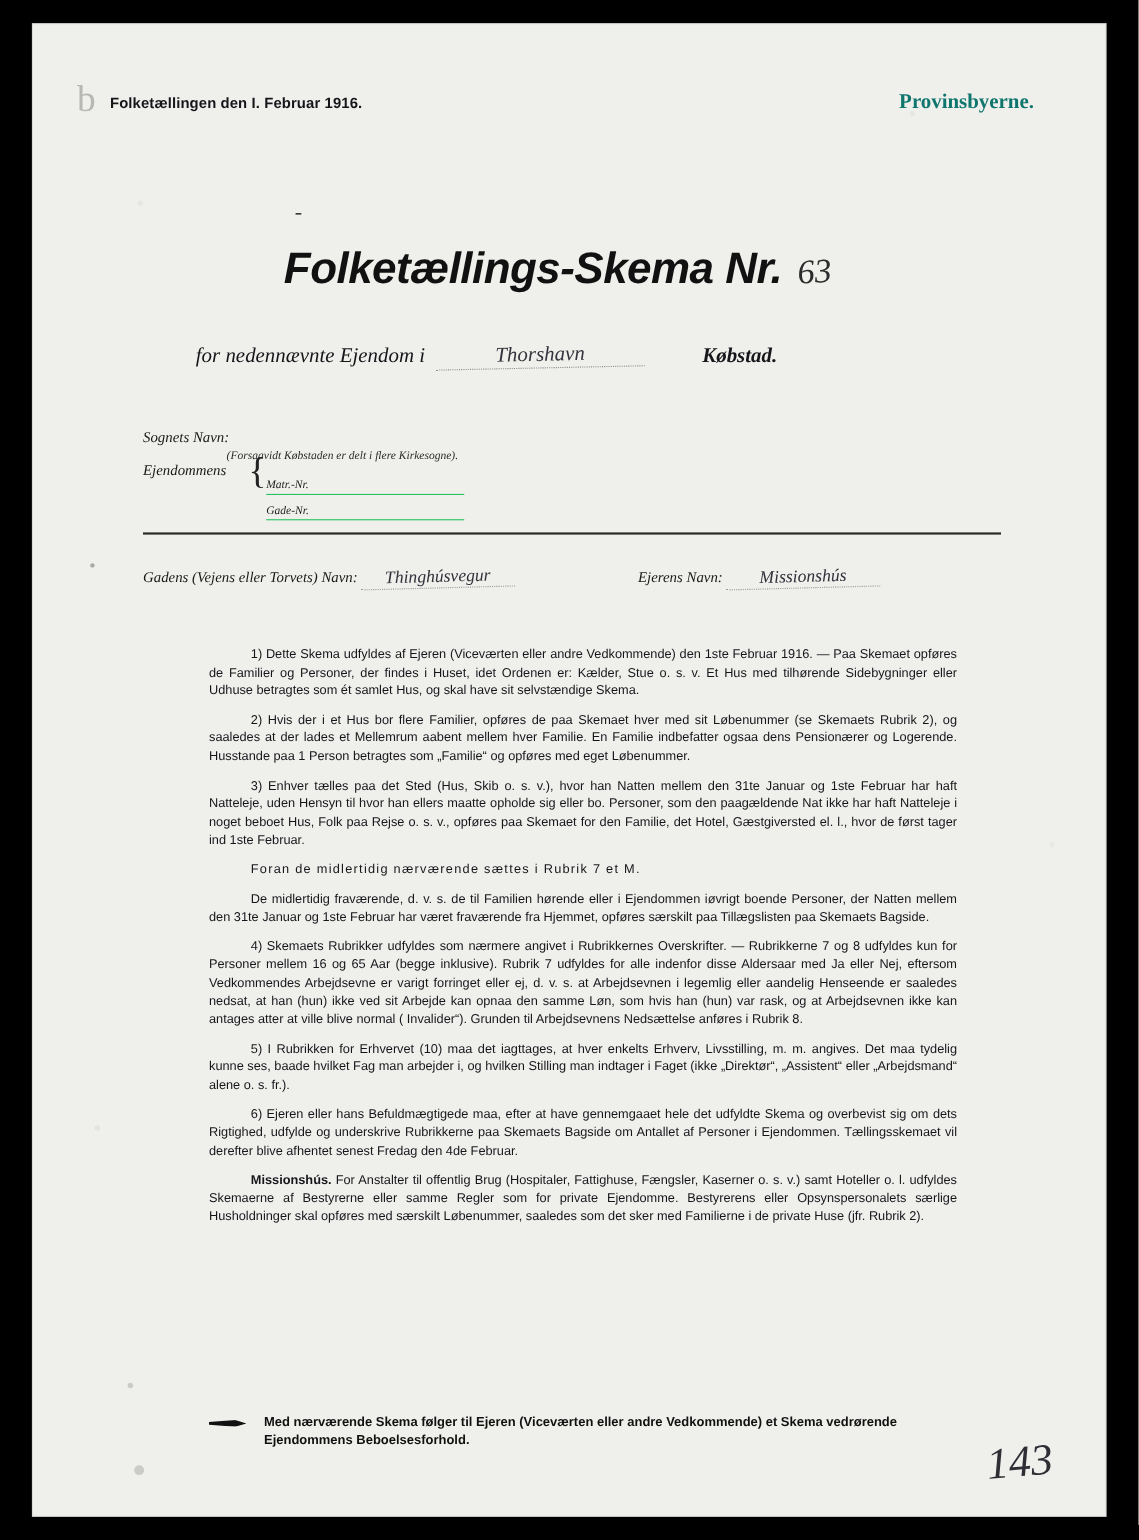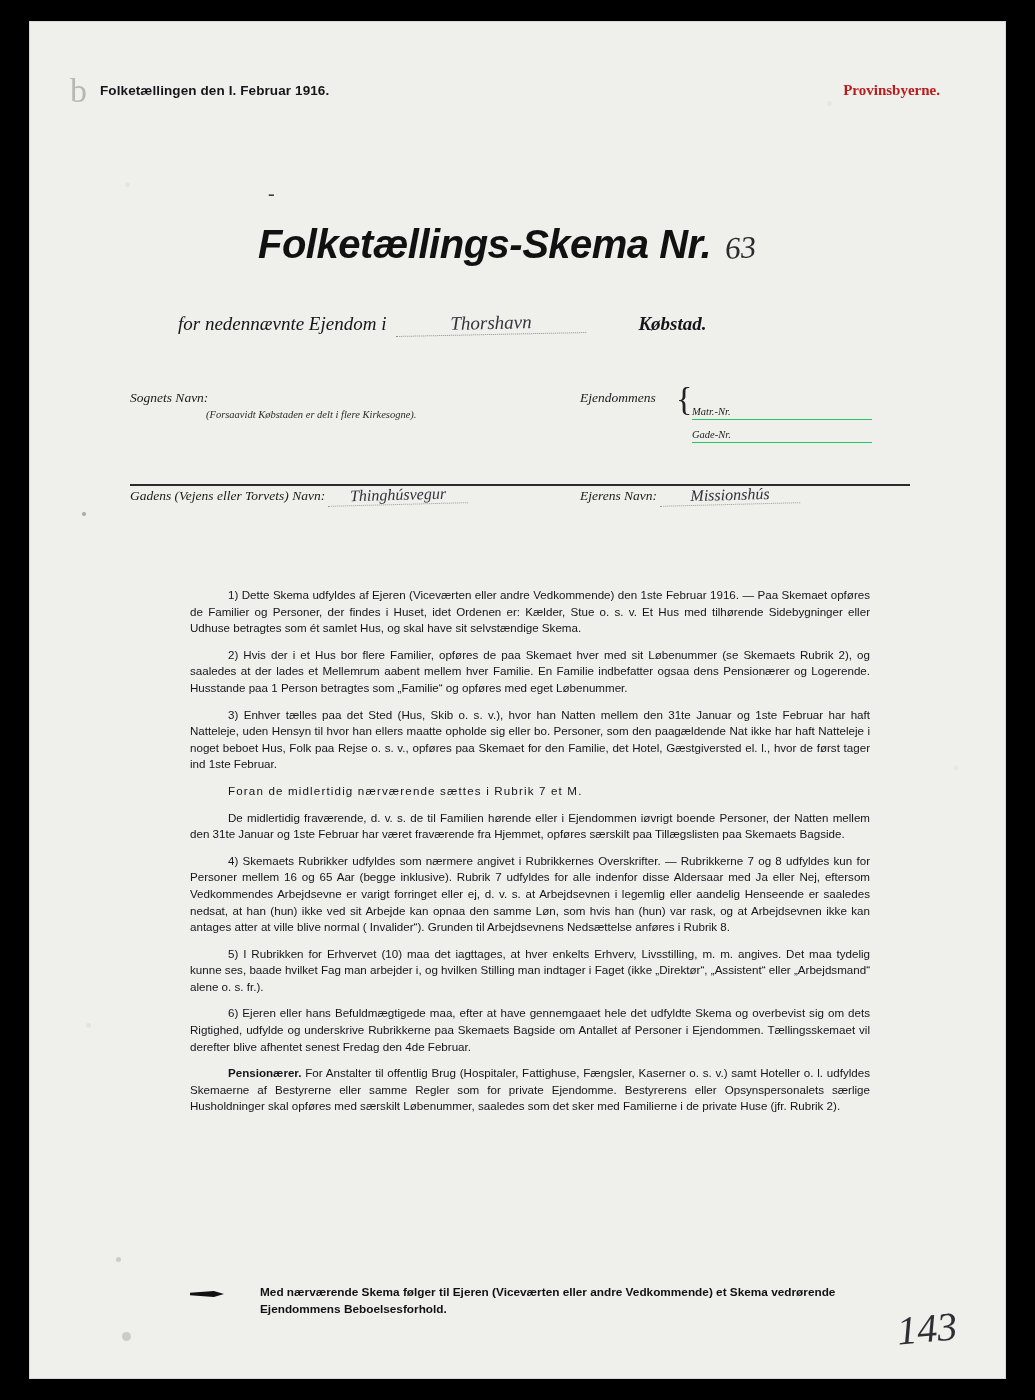--- a/index.html
+++ b/index.html
@@ -24,21 +24,21 @@
       radial-gradient(circle at 6% 74%, rgba(0,0,0,0.05) 0 2px, transparent 3px),
       radial-gradient(circle at 95% 55%, rgba(0,0,0,0.03) 0 2px, transparent 3px);
     pointer-events:none;
   }
   .hdr{
     position:absolute;left:70px;top:60px;width:840px;
     display:flex;justify-content:space-between;align-items:baseline;
     font-family:"Liberation Sans", sans-serif;
   }
   .hdr-left{font-size:13.5px;font-weight:bold;color:#16161a;letter-spacing:0.1px;}
-  .hdr-right{font-size:15px;font-weight:bold;color:#b91c1c;font-family:"Liberation Serif",serif;}
+  .hdr-right{font-size:19px;font-weight:bold;color:#0f766e;font-family:"Liberation Serif",serif;}
   .tiny-mark{
     position:absolute;left:238px;top:160px;font-size:20px;color:#3a3a3a;
   }
   .corner-smudge{
     position:absolute;left:40px;top:50px;font-size:34px;color:rgba(80,80,80,.35);
     font-family:"Liberation Serif",serif;
   }
   .title-row{
     position:absolute;left:228px;top:200px;width:620px;
     display:flex;align-items:baseline;
@@ -62,21 +62,21 @@
     border-bottom:1px dotted #8e8e8e;
     font-family:"Liberation Serif", serif;font-style:italic;
     color:#34343c;font-size:19px;
     transform:rotate(-1.2deg);
   }
   .sub-b{white-space:nowrap;font-weight:bold;margin-left:42px;}
 
   .meta{
     position:absolute;left:100px;top:368px;width:780px;font-size:13px;
   }
-  .meta-row{display:flex;justify-content:space-between;align-items:flex-start;}
+  .meta-row{display:flex;justify-content:space-between;align-items:flex-start;flex-direction:column;}
   .meta-l{width:430px;}
   .meta-r{width:330px;position:relative;}
   .lbl{font-style:italic;color:#191919;font-size:13.5px;}
   .lbl-small{font-size:10.5px;font-style:italic;color:#2a2a2a;}
   .paren{margin-left:76px;display:block;margin-top:3px;}
   .brace{
     position:absolute;left:96px;top:-4px;font-size:34px;color:#222;line-height:26px;
   }
   .meta-r .lines{margin-left:112px;}
   .meta-r .lines div{font-size:10.5px;font-style:italic;color:#1c1c1c;margin-bottom:9px;
@@ -99,21 +99,21 @@
     font-family:"Liberation Sans", sans-serif;
     font-size:11.6px;line-height:16.6px;color:#15151a;text-align:justify;
   }
   .body p{margin:0 0 10px 0;}
   .body p.ind{text-indent:38px;}
   .sp{letter-spacing:1.15px;}
   .b{font-weight:bold;}
   .note{margin-top:14px;}
   .footer{
     position:absolute;left:160px;top:1262px;width:690px;
-    display:flex;align-items:flex-start;gap:28px;
+    display:flex;align-items:flex-start;gap:8px;
     font-family:"Liberation Sans", sans-serif;font-size:11.8px;font-weight:bold;
     color:#111;line-height:17px;
   }
   .hand-arrow{
     flex:0 0 auto;width:42px;height:14px;margin-top:3px;position:relative;
   }
   .hand-arrow:before{
     content:"";position:absolute;left:0;top:4px;width:34px;height:6px;background:#111;
     clip-path:polygon(0 30%,70% 0,100% 50%,70% 100%,0 70%);
   }
@@ -184,21 +184,21 @@
   <div class="body">
     <p class="ind">1) Dette Skema udfyldes af Ejeren (Viceværten eller andre Vedkommende) den 1ste Februar 1916. — Paa Skemaet opføres de Familier og Personer, der findes i Huset, idet Ordenen er: Kælder, Stue o. s. v. Et Hus med tilhørende Sidebygninger eller Udhuse betragtes som ét samlet Hus, og skal have sit selvstændige Skema.</p>
     <p class="ind">2) Hvis der i et Hus bor flere Familier, opføres de paa Skemaet hver med sit Løbenummer (se Skemaets Rubrik 2), og saaledes at der lades et Mellemrum aabent mellem hver Familie. En Familie indbefatter ogsaa dens Pensionærer og Logerende. Husstande paa 1 Person betragtes som „Familie“ og opføres med eget Løbenummer.</p>
     <p class="ind">3) Enhver tælles paa det Sted (Hus, Skib o. s. v.), hvor han Natten mellem den 31te Januar og 1ste Februar har haft Natteleje, uden Hensyn til hvor han ellers maatte opholde sig eller bo. Personer, som den paagældende Nat ikke har haft Natteleje i noget beboet Hus, Folk paa Rejse o. s. v., opføres paa Skemaet for den Familie, det Hotel, Gæstgiversted el. l., hvor de først tager ind 1ste Februar.</p>
     <p class="ind sp">Foran de midlertidig nærværende sættes i Rubrik 7 et M.</p>
     <p class="ind">De midlertidig fraværende, d. v. s. de til Familien hørende eller i Ejendommen iøvrigt boende Personer, der Natten mellem den 31te Januar og 1ste Februar har været fraværende fra Hjemmet, opføres særskilt paa Tillægslisten paa Skemaets Bagside.</p>
     <p class="ind">4) Skemaets Rubrikker udfyldes som nærmere angivet i Rubrikkernes Overskrifter. — Rubrikkerne 7 og 8 udfyldes kun for Personer mellem 16 og 65 Aar (begge inklusive). Rubrik 7 udfyldes for alle indenfor disse Aldersaar med Ja eller Nej, eftersom Vedkommendes Arbejdsevne er varigt forringet eller ej, d. v. s. at Arbejdsevnen i legemlig eller aandelig Henseende er saaledes nedsat, at han (hun) ikke ved sit Arbejde kan opnaa den samme Løn, som hvis han (hun) var rask, og at Arbejdsevnen ikke kan antages atter at ville blive normal ( Invalider“).  Grunden til Arbejdsevnens Nedsættelse anføres i Rubrik 8.</p>
     <p class="ind">5) I Rubrikken for Erhvervet (10) maa det iagttages, at hver enkelts Erhverv, Livsstilling, m. m. angives.  Det maa tydelig kunne ses, baade hvilket Fag man arbejder i, og hvilken Stilling man indtager i Faget (ikke „Direktør“, „Assistent“ eller „Arbejdsmand“ alene o. s. fr.).</p>
     <p class="ind">6) Ejeren eller hans Befuldmægtigede maa, efter at have gennemgaaet hele det udfyldte Skema og overbevist sig om dets Rigtighed, udfylde og underskrive Rubrikkerne paa Skemaets Bagside om Antallet af Personer i Ejendommen.  Tællingsskemaet vil derefter blive afhentet senest Fredag den 4de Februar.</p>
     <p class="ind note">
-      <span class="b">Pensionærer.</span>
+      <span class="b">Missionshús.</span>
       <span>For Anstalter til offentlig Brug (Hospitaler, Fattighuse, Fængsler, Kaserner o. s. v.) samt Hoteller o. l. udfyldes Skemaerne af Bestyrerne eller samme Regler som for private Ejendomme. Bestyrerens eller Opsynspersonalets særlige Husholdninger skal opføres med særskilt Løbenummer, saaledes som det sker med Familierne i de private Huse (jfr. Rubrik 2).</span>
     </p>
   </div>
 
   <div class="footer">
     <span class="hand-arrow"></span>
     <span>
       <span>Med nærværende Skema følger til Ejeren (Viceværten eller andre Vedkommende) et Skema vedrørende</span><br>
       <span>Ejendommens Beboelsesforhold.</span>
     </span>

